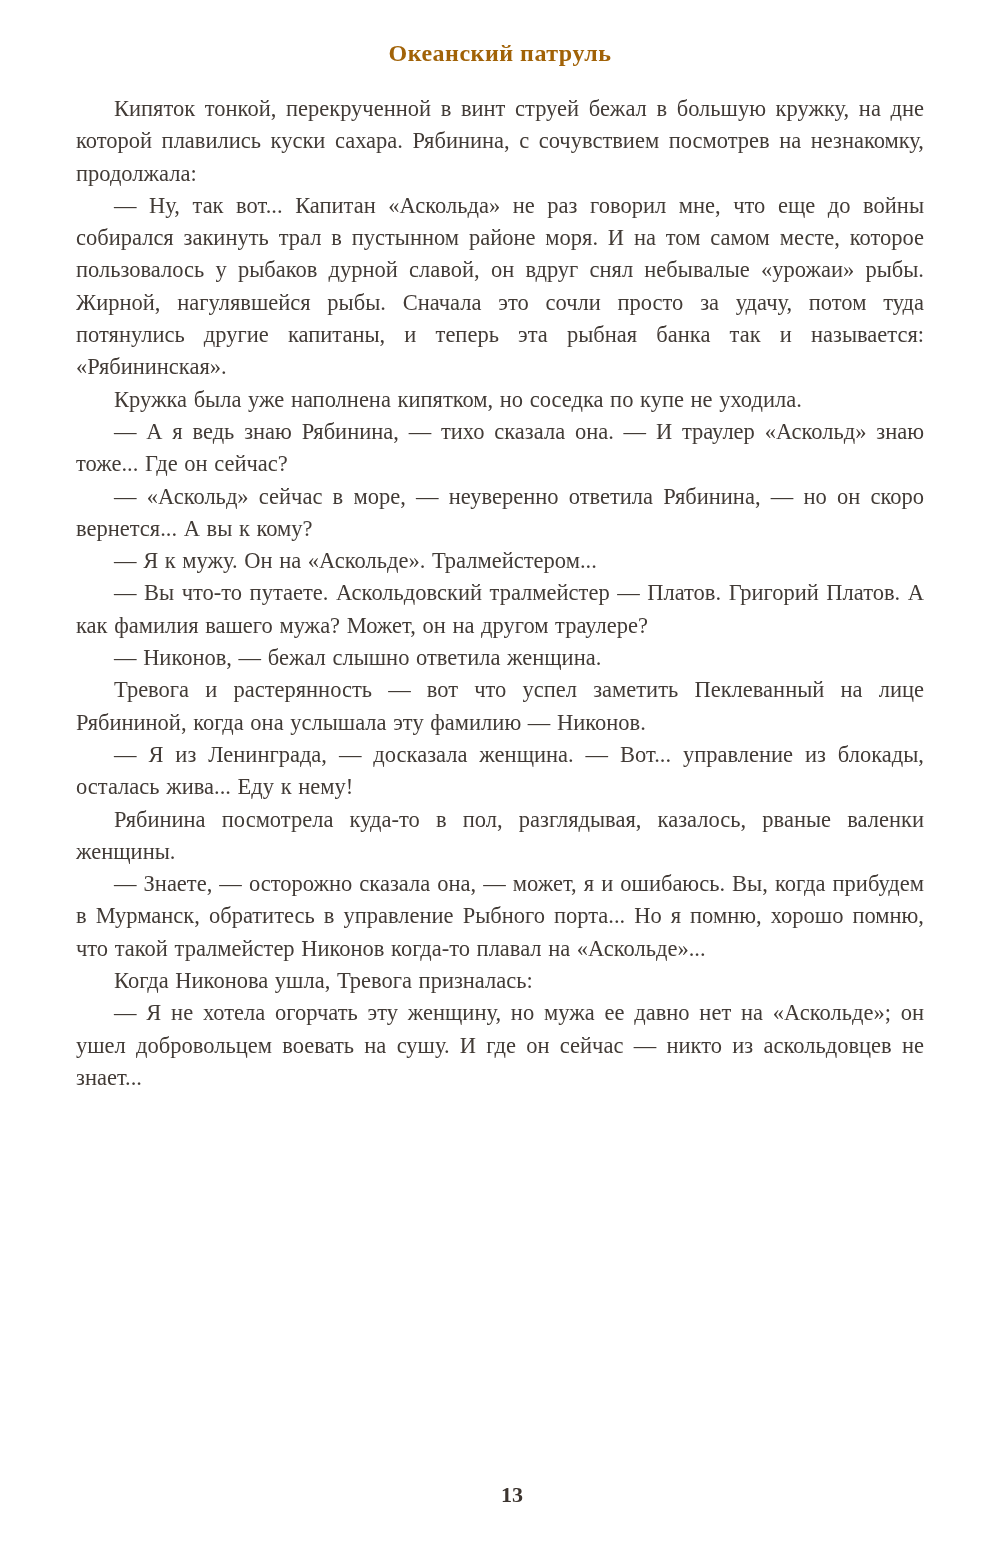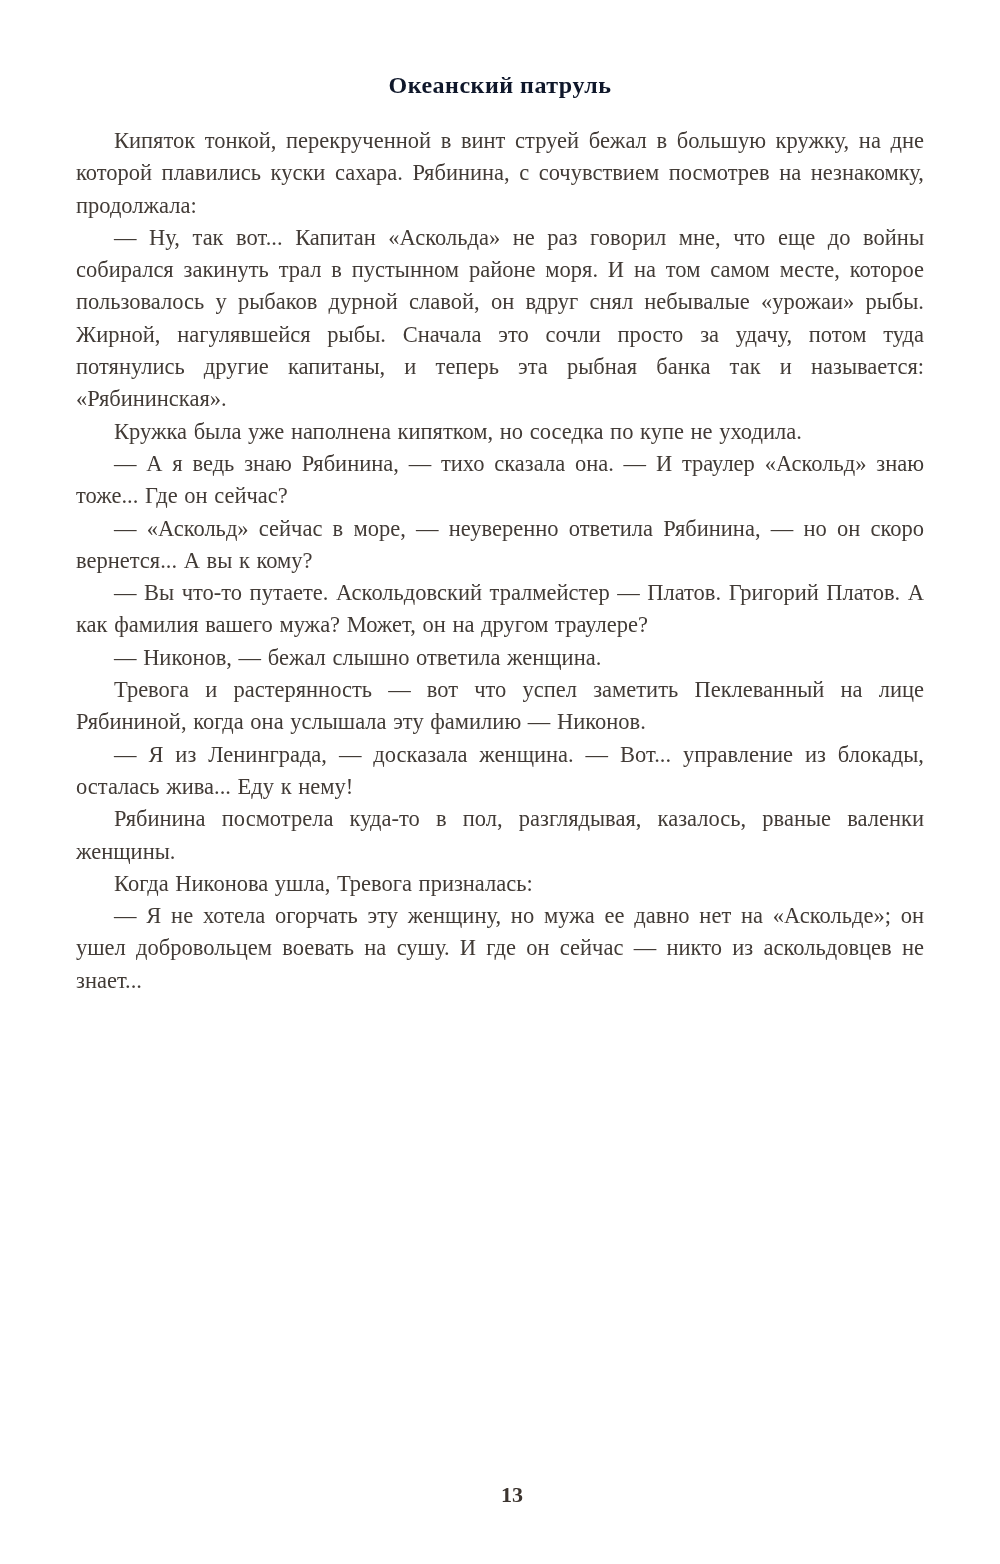--- a/index.html
+++ b/index.html
@@ -12,26 +12,26 @@
     width: 1000px;
     height: 1564px;
     background: #ffffff;
     font-family: "Liberation Serif", "DejaVu Serif", serif;
     color: #423b36;
     box-sizing: border-box;
     overflow: hidden;
   }
   .chapter-title {
     margin: 0;
-    padding-top: 72px;
+    padding-top: 40px;
     text-align: center;
     font-size: 24px;
     font-weight: bold;
     letter-spacing: 0.5px;
-    color: #0f172a;
+    color: #a16207;
   }
   .text-body {
     margin: 26px auto 0 auto;
     width: 848px;
     font-size: 22.5px;
     line-height: 32.3px;
     text-align: justify;
     hyphens: auto;
     -webkit-hyphens: auto;
     word-spacing: 1px;
@@ -55,22 +55,24 @@
 <body>
 
 <div class="page">
   <h1 class="chapter-title">Океанский патруль</h1>
   <div class="text-body">
     <p>Кипяток тонкой, перекрученной в винт струей бежал в большую кружку, на дне которой плавились куски сахара. Рябинина, с сочувствием посмотрев на незнакомку, продолжала:</p>
     <p>— Ну, так вот... Капитан «Аскольда» не раз говорил мне, что еще до войны собирался закинуть трал в пустынном районе моря. И на том самом месте, которое пользовалось у рыбаков дурной славой, он вдруг снял небывалые «урожаи» рыбы. Жирной, нагулявшейся рыбы. Сначала это сочли просто за удачу, потом туда потянулись другие капитаны, и теперь эта рыбная банка так и называется: «Рябининская».</p>
     <p>Кружка была уже наполнена кипятком, но соседка по купе не уходила.</p>
     <p>— А я ведь знаю Рябинина, — тихо сказала она. — И траулер «Аскольд» знаю тоже... Где он сейчас?</p>
     <p>— «Аскольд» сейчас в море, — неуверенно ответила Рябинина, — но он скоро вернется... А вы к кому?</p>
+    <p>— Я к мужу. Он на «Аскольде». Тралмейстером...</p>
     <p>— Вы что-то путаете. Аскольдовский тралмейстер — Платов. Григорий Платов. А как фамилия вашего мужа? Может, он на другом траулере?</p>
     <p>— Никонов, — бежал слышно ответила женщина.</p>
     <p>Тревога и растерянность — вот что успел заметить Пеклеванный на лице Рябининой, когда она услышала эту фамилию — Никонов.</p>
     <p>— Я из Ленинграда, — досказала женщина. — Вот... управление из блокады, осталась жива... Еду к нему!</p>
     <p>Рябинина посмотрела куда-то в пол, разглядывая, казалось, рваные валенки женщины.</p>
+    <p>— Знаете, — осторожно сказала она, — может, я и ошибаюсь. Вы, когда прибудем в Мурманск, обратитесь в управление Рыбного порта... Но я помню, хорошо помню, что такой тралмейстер Никонов когда-то плавал на «Аскольде»...</p>
     <p>Когда Никонова ушла, Тревога призналась:</p>
     <p>— Я не хотела огорчать эту женщину, но мужа ее давно нет на «Аскольде»; он ушел добровольцем воевать на сушу. И где он сейчас — никто из аскольдовцев не знает...</p>
   </div>
   <div class="page-number">13</div>
 </div>
 
 </body></html>

